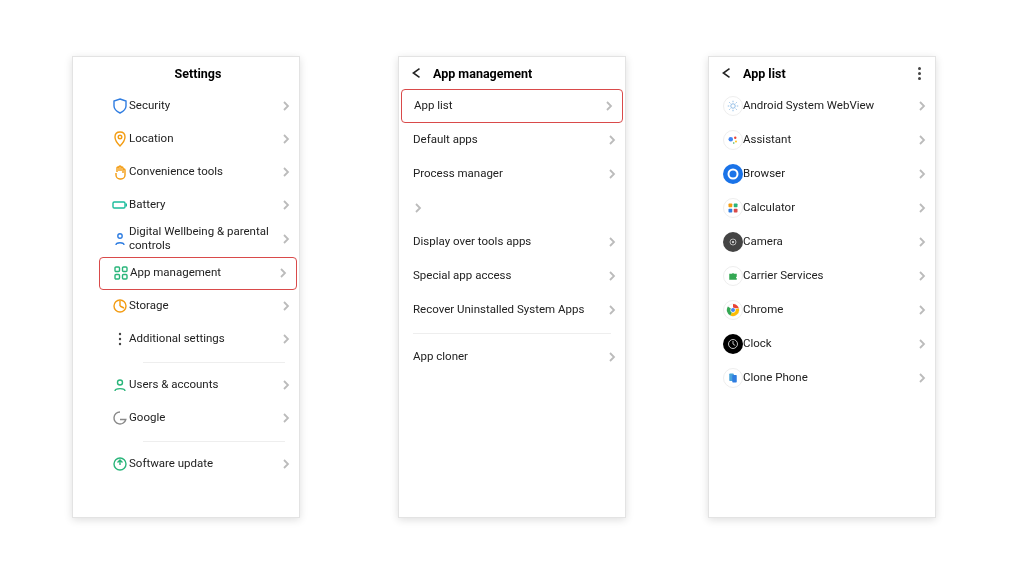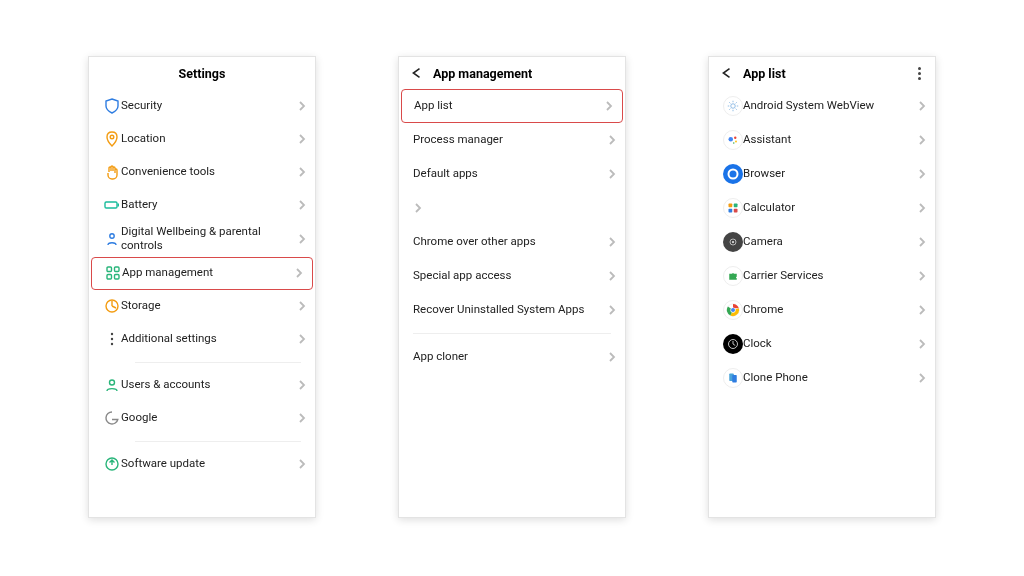--- a/index.html
+++ b/index.html
@@ -13,21 +13,21 @@
   }
   .phone {
     position: absolute;
     width: 228px;
     height: 462px;
     background: #fff;
     border: 1px solid #e3e3e3;
     box-shadow: 0 2px 8px rgba(0,0,0,0.13);
     overflow: hidden;
   }
-  .phone.p1 { left: 88px;  top: 56px; }
+  .phone.p1 { left: 72px;  top: 56px; padding-left: 24px; }
   .phone.p2 { left: 398px; top: 56px; }
   .phone.p3 { left: 708px; top: 56px; }
 
   
   .hdr {
     height: 32px;
     display: flex;
     align-items: center;
     position: relative;
     padding: 0 10px;
@@ -289,44 +289,44 @@
   <div class="rows" id="appmgmt-rows">
       <div class="row highlight">
       <span class="label">App list</span>
       <span class="chev">
           <svg viewBox="0 0 10 10">
             <path d="M3 1 L7 5 L3 9"></path>
           </svg>
         </span>
     </div>
       <div class="row">
+      <span class="label">Default apps</span>
+      <span class="chev">
+          <svg viewBox="0 0 10 10">
+            <path d="M3 1 L7 5 L3 9"></path>
+          </svg>
+        </span>
+    </div>
+      <div class="row">
       <span class="label">Process manager</span>
       <span class="chev">
           <svg viewBox="0 0 10 10">
             <path d="M3 1 L7 5 L3 9"></path>
           </svg>
         </span>
     </div>
       <div class="row">
-      <span class="label">Default apps</span>
-      <span class="chev">
-          <svg viewBox="0 0 10 10">
-            <path d="M3 1 L7 5 L3 9"></path>
-          </svg>
-        </span>
-    </div>
-      <div class="row">
-      <span class="chev">
-          <svg viewBox="0 0 10 10">
-            <path d="M3 1 L7 5 L3 9"></path>
-          </svg>
-        </span>
-    </div>
-      <div class="row">
-      <span class="label">Chrome over other apps</span>
+      <span class="chev">
+          <svg viewBox="0 0 10 10">
+            <path d="M3 1 L7 5 L3 9"></path>
+          </svg>
+        </span>
+    </div>
+      <div class="row">
+      <span class="label">Display over tools apps</span>
       <span class="chev">
           <svg viewBox="0 0 10 10">
             <path d="M3 1 L7 5 L3 9"></path>
           </svg>
         </span>
     </div>
       <div class="row">
       <span class="label">Special app access</span>
       <span class="chev">
           <svg viewBox="0 0 10 10">

